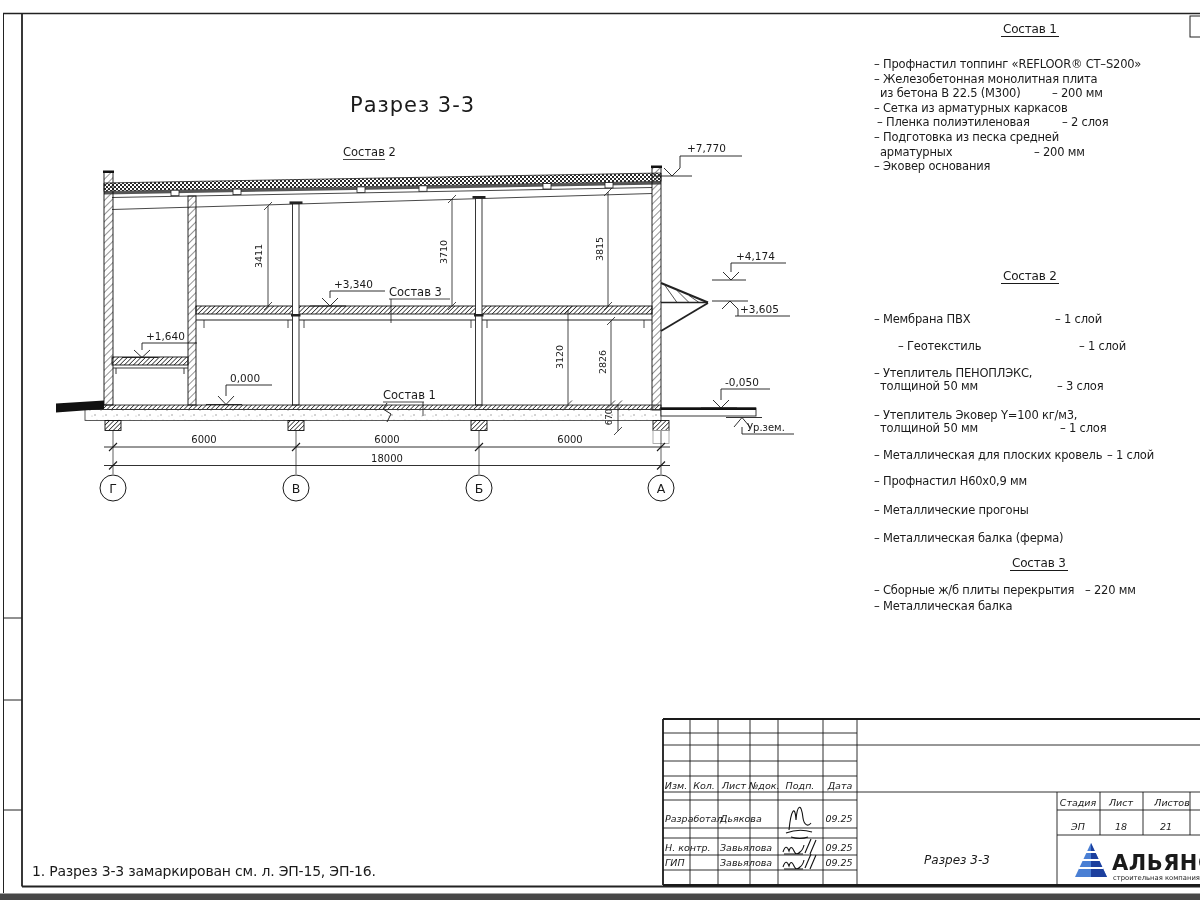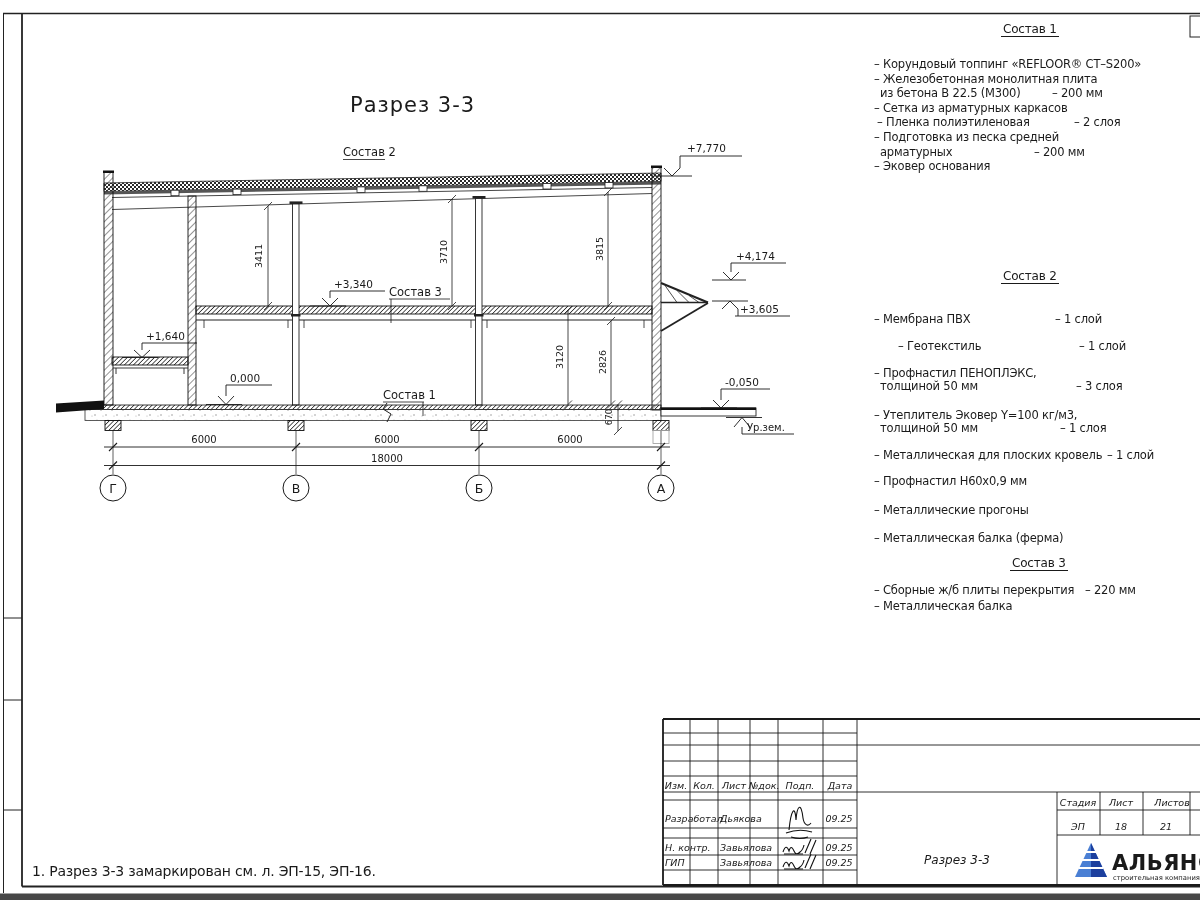--- a/index.html
+++ b/index.html
@@ -227,36 +227,36 @@
       <polygon points="1091,843 1107,877 1091,877" fill="#1c3f9e"></polygon>
       <path d="M1079,868 H1103 M1082,860 H1100 M1086,852 H1097" stroke="#fff" stroke-width="2.2"></path>
       <text x="1112" y="870" font-size="21" font-weight="bold" letter-spacing="0.5" fill="#1c3f9e">АЛЬЯНС</text>
       <text x="1113" y="880" font-size="6.8" fill="#4a7fd4">строительная компания</text>
     </g>
   </g>
 </svg>
 
 <div class="mat" style="left:874px;top:18px;width:326px;">
   <span class="mat-title" style="left:127px;top:4px;">Состав 1</span>
-  <div class="ln" style="top:39px;"><span>– Корундовый топпинг «REFLOOR® CT–S200»</span></div>
+  <div class="ln" style="top:39px;"><span>– Профнастил топпинг «REFLOOR® CT–S200»</span></div>
   <div class="ln" style="top:54px;"><span>– Железобетонная  монолитная плита</span></div>
   <div class="ln" style="top:68px;left:6px;"><span>из бетона В 22.5 (М300)</span><span class="val" style="left:172px;">– 200 мм</span></div>
   <div class="ln" style="top:83px;"><span>– Сетка из арматурных каркасов</span></div>
-  <div class="ln" style="top:97px;left:3px;"><span>– Пленка полиэтиленовая</span><span class="val" style="left:185px;margin-left:12px;">– 2 слоя</span></div>
+  <div class="ln" style="top:97px;left:3px;"><span>– Пленка полиэтиленовая</span><span class="val" style="left:185px;">– 2 слоя</span></div>
   <div class="ln" style="top:112px;"><span>– Подготовка из песка средней</span></div>
   <div class="ln" style="top:127px;left:6px;"><span>арматурных</span><span class="val" style="left:154px;">– 200 мм</span></div>
   <div class="ln" style="top:141px;"><span>– Эковер основания</span></div>
 </div>
 
 <div class="mat" style="left:874px;top:269px;width:326px;">
   <span class="mat-title" style="left:127px;top:0px;">Состав 2</span>
   <div class="ln" style="top:43px;"><span>– Мембрана ПВХ</span><span class="val" style="left:181px;">– 1 слой</span></div>
   <div class="ln" style="top:70px;margin-left:24px;"><span>– Геотекстиль</span><span class="val" style="left:181px;">– 1 слой</span></div>
-  <div class="ln" style="top:97px;"><span>– Профнастил ПЕНОПЛЭКС,</span></div>
-  <div class="ln" style="top:110px;left:6px;"><span>толщиной 50 мм</span><span class="val" style="left:177px;margin-left:19px;">– 3 слоя</span></div>
+  <div class="ln" style="top:97px;"><span>– Утеплитель ПЕНОПЛЭКС,</span></div>
+  <div class="ln" style="top:110px;left:6px;"><span>толщиной 50 мм</span><span class="val" style="left:177px;">– 3 слоя</span></div>
   <div class="ln" style="top:139px;"><span>– Утеплитель Эковер Y=100 кг/м3,</span></div>
   <div class="ln" style="top:152px;left:6px;"><span>толщиной 50 мм</span><span class="val" style="left:180px;">– 1 слоя</span></div>
   <div class="ln" style="top:179px;"><span>– Металлическая для плоских кровель</span><span class="val" style="left:233px;">– 1 слой</span></div>
   <div class="ln" style="top:205px;"><span>– Профнастил Н60х0,9 мм</span></div>
   <div class="ln" style="top:234px;"><span>– Металлические прогоны</span></div>
   <div class="ln" style="top:262px;"><span>– Металлическая балка (ферма)</span></div>
 </div>
 
 <div class="mat" style="left:874px;top:556px;width:326px;">
   <span class="mat-title" style="left:136px;top:0px;">Состав 3</span>

